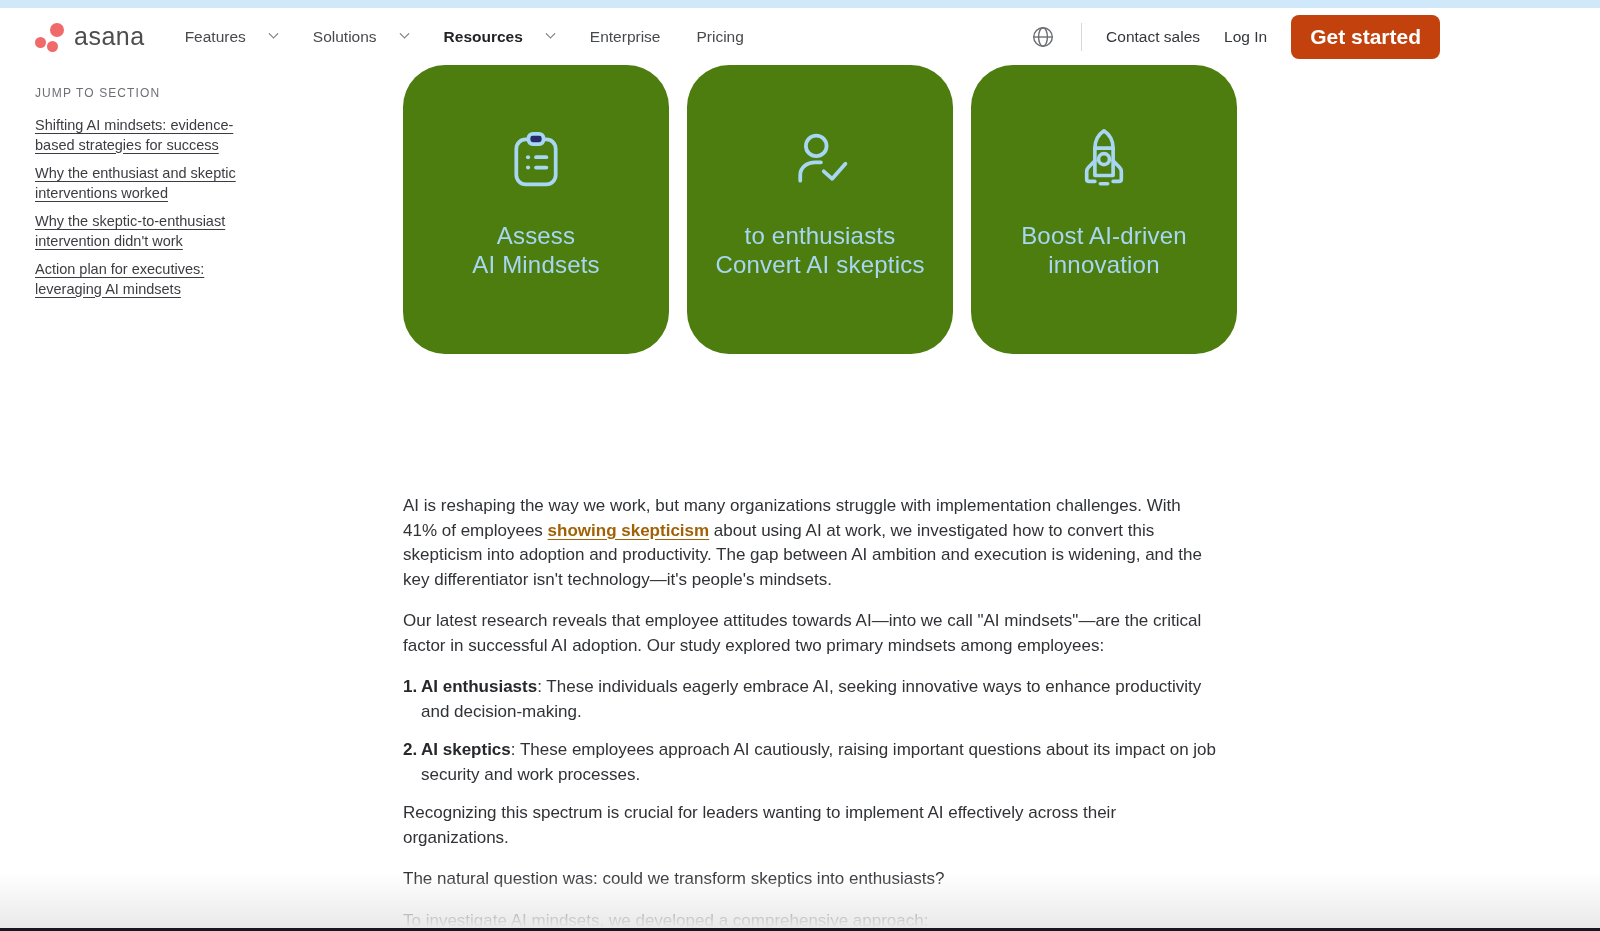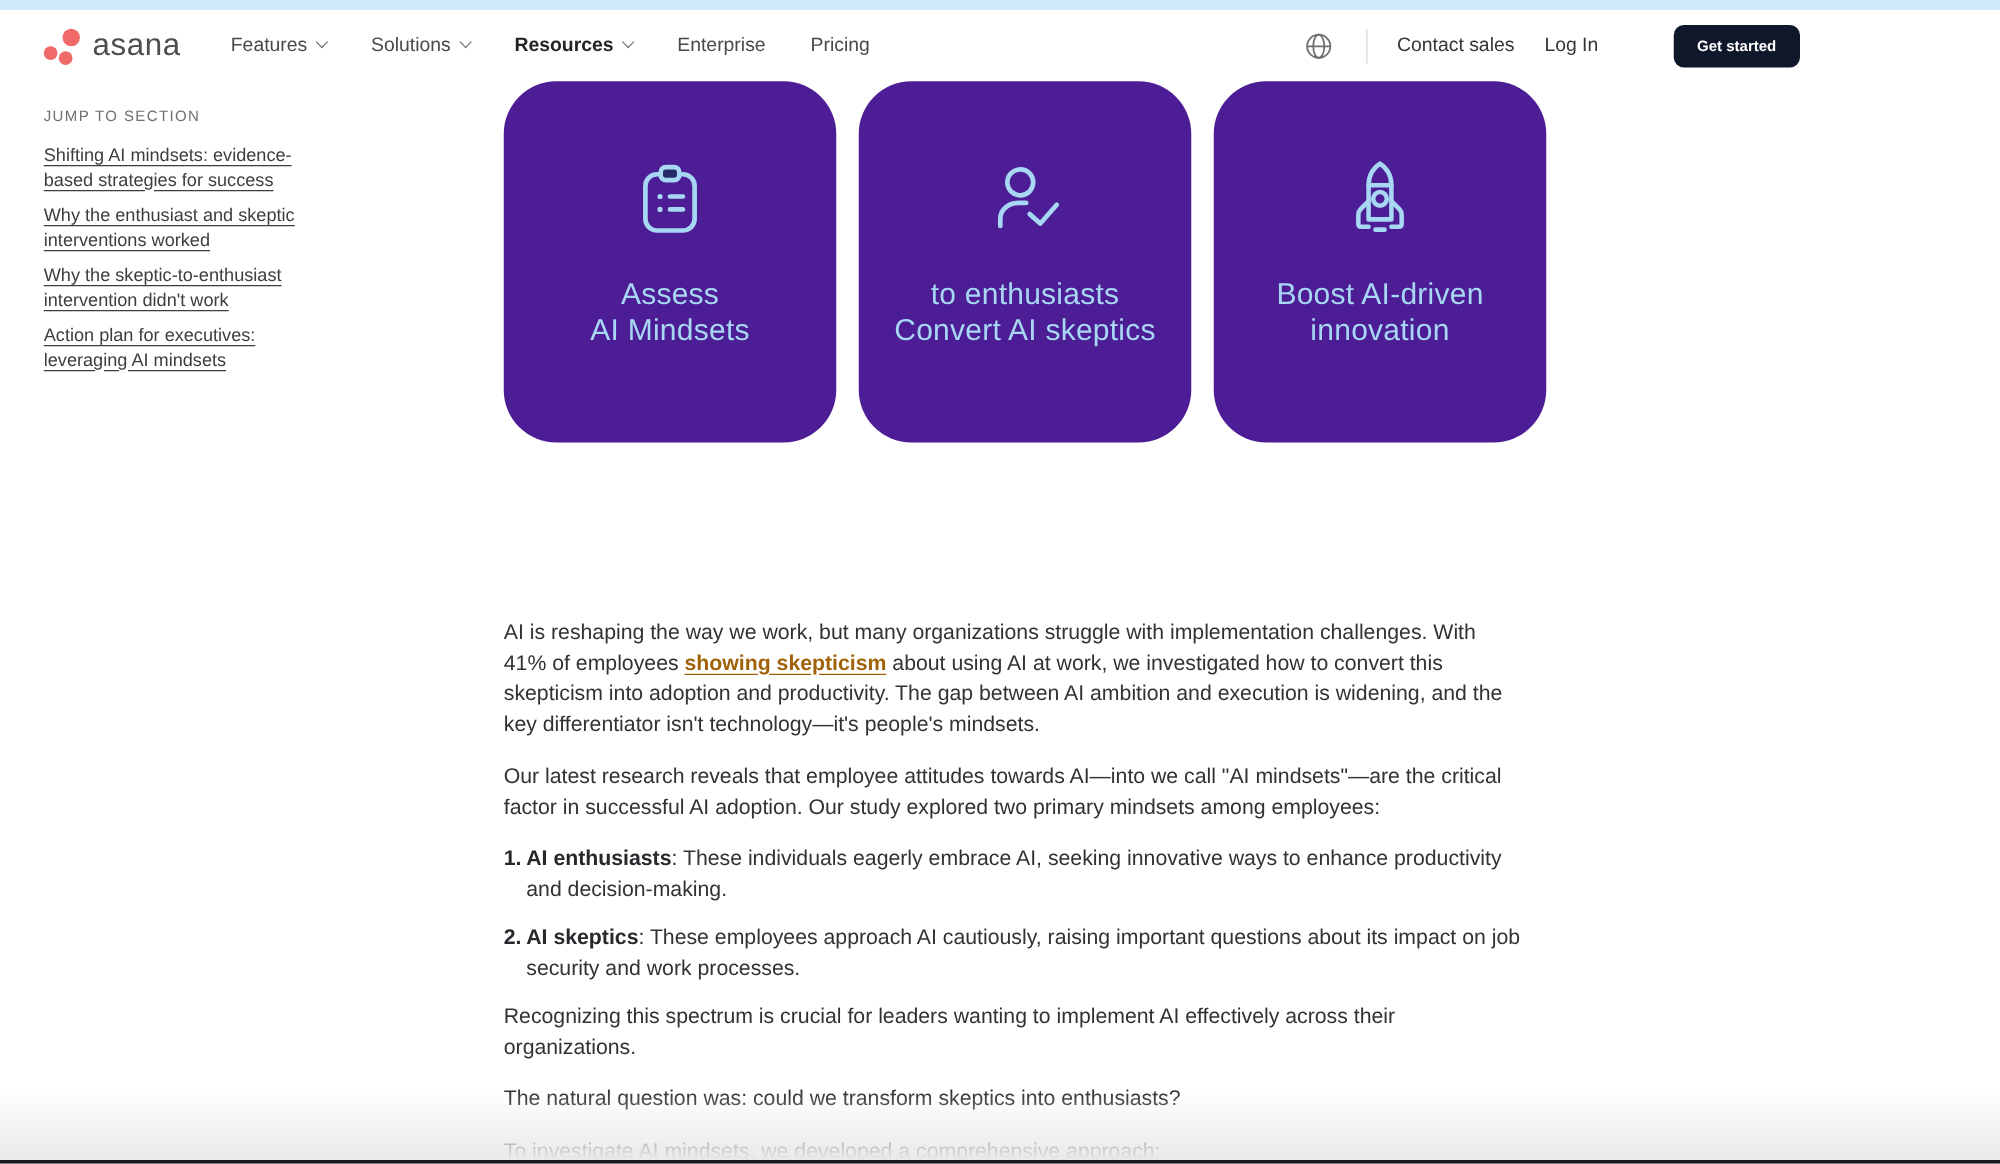--- a/index.html
+++ b/index.html
@@ -30,56 +30,55 @@
   .logo-dots { position: relative; width: 33px; height: 30px; }
   .logo-dots i { position: absolute; border-radius: 50%; background: #f06a6a; }
   .logo-dots i.d1 { width: 14px; height: 14px; right: 1px; top: 1px; }
   .logo-dots i.d2 { width: 11px; height: 11px; left: 3px; bottom: 4px; }
   .logo-dots i.d3 { width: 11px; height: 11px; left: 15px; bottom: 0px; }
   .logo-word { font-size: 25px; color: #4d4d4f; font-weight: 500; letter-spacing: 0.5px; }
 
   .main-nav { display: flex; align-items: center; gap: 36px; margin-left: 40px; }
   .nav-item {
     font-size: 15.5px; color: #47494d; cursor: pointer;
-    display: flex; align-items: center; gap: 8px; white-space: nowrap;
+    display: flex; align-items: center; gap: 24px; white-space: nowrap;
   }
   .nav-item.bold { font-weight: 700; color: #222327; }
   .chev {
     width: 7px; height: 7px; display: inline-block;
     border-right: 1.6px solid #6b6e73; border-bottom: 1.6px solid #6b6e73;
     transform: rotate(45deg) translate(-2px, -2px);
   }
 
   .header-right { margin-left: auto; display: flex; align-items: center; gap: 24px; }
   .globe-btn { width: 26px; height: 26px; cursor: pointer; display: flex; align-items: center; }
   .v-divider { width: 1px; height: 28px; background: #d8d8d8; }
   .text-link { font-size: 15.5px; color: #34363a; cursor: pointer; white-space: nowrap; }
   .cta-btn {
-    background: #0f172a; color: #ffffff; font-size: 12px; font-weight: 700;
+    background: #c2410c; color: #ffffff; font-size: 21px; font-weight: 700;
     padding: 10px 19px; border-radius: 8px; border: none; cursor: pointer;
     white-space: nowrap;
-    margin-left: 36px;
   }
 
   
   .sidebar { position: absolute; left: 35px; top: 86px; width: 207px; }
   .sidebar-heading {
     font-size: 12px; letter-spacing: 1.1px; color: #6c6f74;
     margin-bottom: 16px; font-weight: 400;
   }
   .jump-link {
     display: block; font-size: 14.5px; line-height: 19.5px; color: #3b3d41;
     text-decoration: underline; text-underline-offset: 3px;
     margin-bottom: 9px; cursor: pointer;
   }
 
   
   .cards-row { position: absolute; left: 403px; top: 65px; display: flex; gap: 18px; }
   .info-card {
-    width: 266px; height: 289px; background: #4c1d95; border-radius: 42px;
+    width: 266px; height: 289px; background: #4d7c0f; border-radius: 42px;
     color: #a8d7f3; display: flex; flex-direction: column; align-items: center;
     padding-top: 62px; text-align: center;
   }
   .card-icon { height: 66px; display: flex; align-items: center; justify-content: center; }
   .card-icon svg { stroke: #a8d7f3; }
   .card-title {
     margin-top: 28px; font-size: 24px; line-height: 29px; font-weight: 500;
     letter-spacing: 0.2px;
   }
   .card-title span { display: block; }

